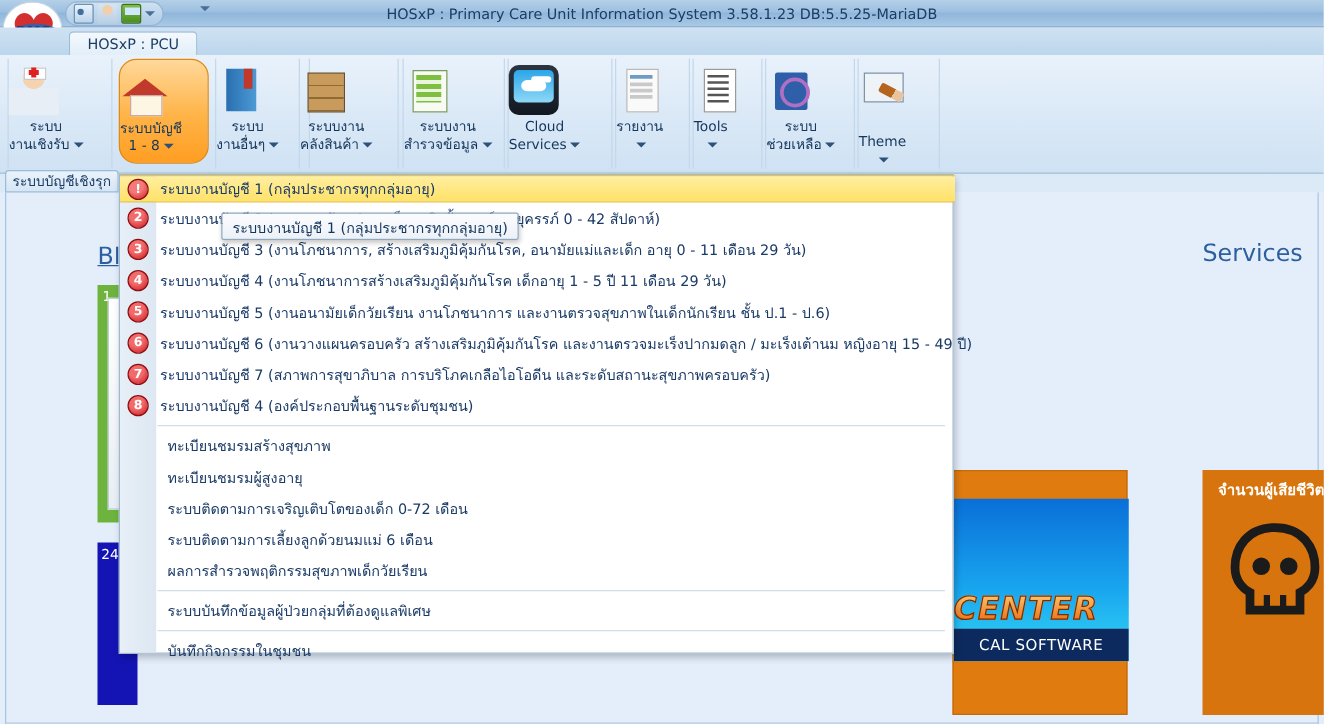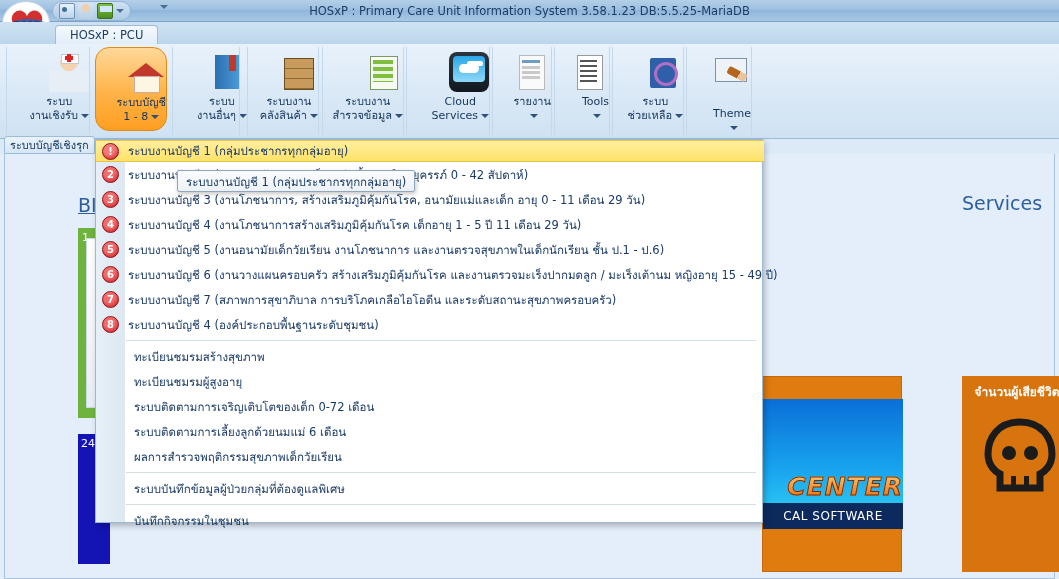--- a/index.html
+++ b/index.html
@@ -67,21 +67,21 @@
   }
 
   
   .ribbon{
     position:absolute; left:0; top:44px; width:1059px; height:95px;
     background:linear-gradient(to bottom,#e9f2fb 0%, #dbe9f7 50%, #cfe2f3 100%);
     border-bottom:1px solid #9dbcd8;
   }
   .rb-group{
     position:absolute; top:3px; height:88px;
-    display:flex; flex-direction:column; align-items:flex-end;
+    display:flex; flex-direction:column; align-items:flex-start;
     border-left:1px solid #c3d8ea; border-right:1px solid #c3d8ea;
     padding-top:5px;
   }
   .rb-group.active{
     background:linear-gradient(to bottom,#ffd89a 0%, #ffb347 55%, #ff9e22 100%);
     border:1px solid #e08a16; border-radius:14px; height:84px;
   }
   .rb-icon{ width:40px; height:40px; position:relative; margin-bottom:3px;}
   .rb-label{
     font-size:11px; color:#15365c; text-align:center; line-height:14px;
@@ -173,21 +173,21 @@
   .bms-tile{
     position:absolute; left:762px; top:222px; width:140px; height:196px;
     background:#e07b10; border:1px solid #c46a08;
   }
   .bms-tile-inner{
     position:absolute; left:0px; top:22px; width:140px; height:130px;
     background:linear-gradient(to bottom,#0a6fd8 0%, #18a5ef 55%, #35d8f5 100%);
     overflow:hidden;
   }
   .bms-center{
-    position:absolute; left:0; bottom:28px; width:140px; text-align:right;
+    position:absolute; left:0; bottom:28px; width:140px; text-align:left;
     font-size:25px; font-weight:bold; font-style:italic; letter-spacing:1px;
     background:linear-gradient(to bottom,#ffd27a,#e8630c);
     -webkit-background-clip:text; background-clip:text; color:transparent;
     -webkit-text-stroke:1px #7a2f00;
   }
   .bms-soft{
     position:absolute; left:0; bottom:0; width:140px; height:26px;
     background:#0d2a5e; color:#fff; font-size:12px; letter-spacing:.5px;
     text-align:center; line-height:26px;
   }
@@ -331,21 +331,21 @@
     </div>
 
     <div class="rb-group" style="left:492px; width:60px;">
       <div class="rb-icon ic-report"></div>
       <div class="rb-label">
         <span>รายงาน</span><br>
         <span class="rb-caret"></span>
       </div>
     </div>
 
-    <div class="rb-group" style="left:554px; width:56px;padding-left:44px;">
+    <div class="rb-group" style="left:554px; width:56px;">
       <div class="rb-icon ic-tools"></div>
       <div class="rb-label">
         <span>Tools</span><br>
         <span class="rb-caret"></span>
       </div>
     </div>
 
     <div class="rb-group" style="left:612px; width:72px;">
       <div class="rb-icon ic-help"></div>
       <div class="rb-label">

